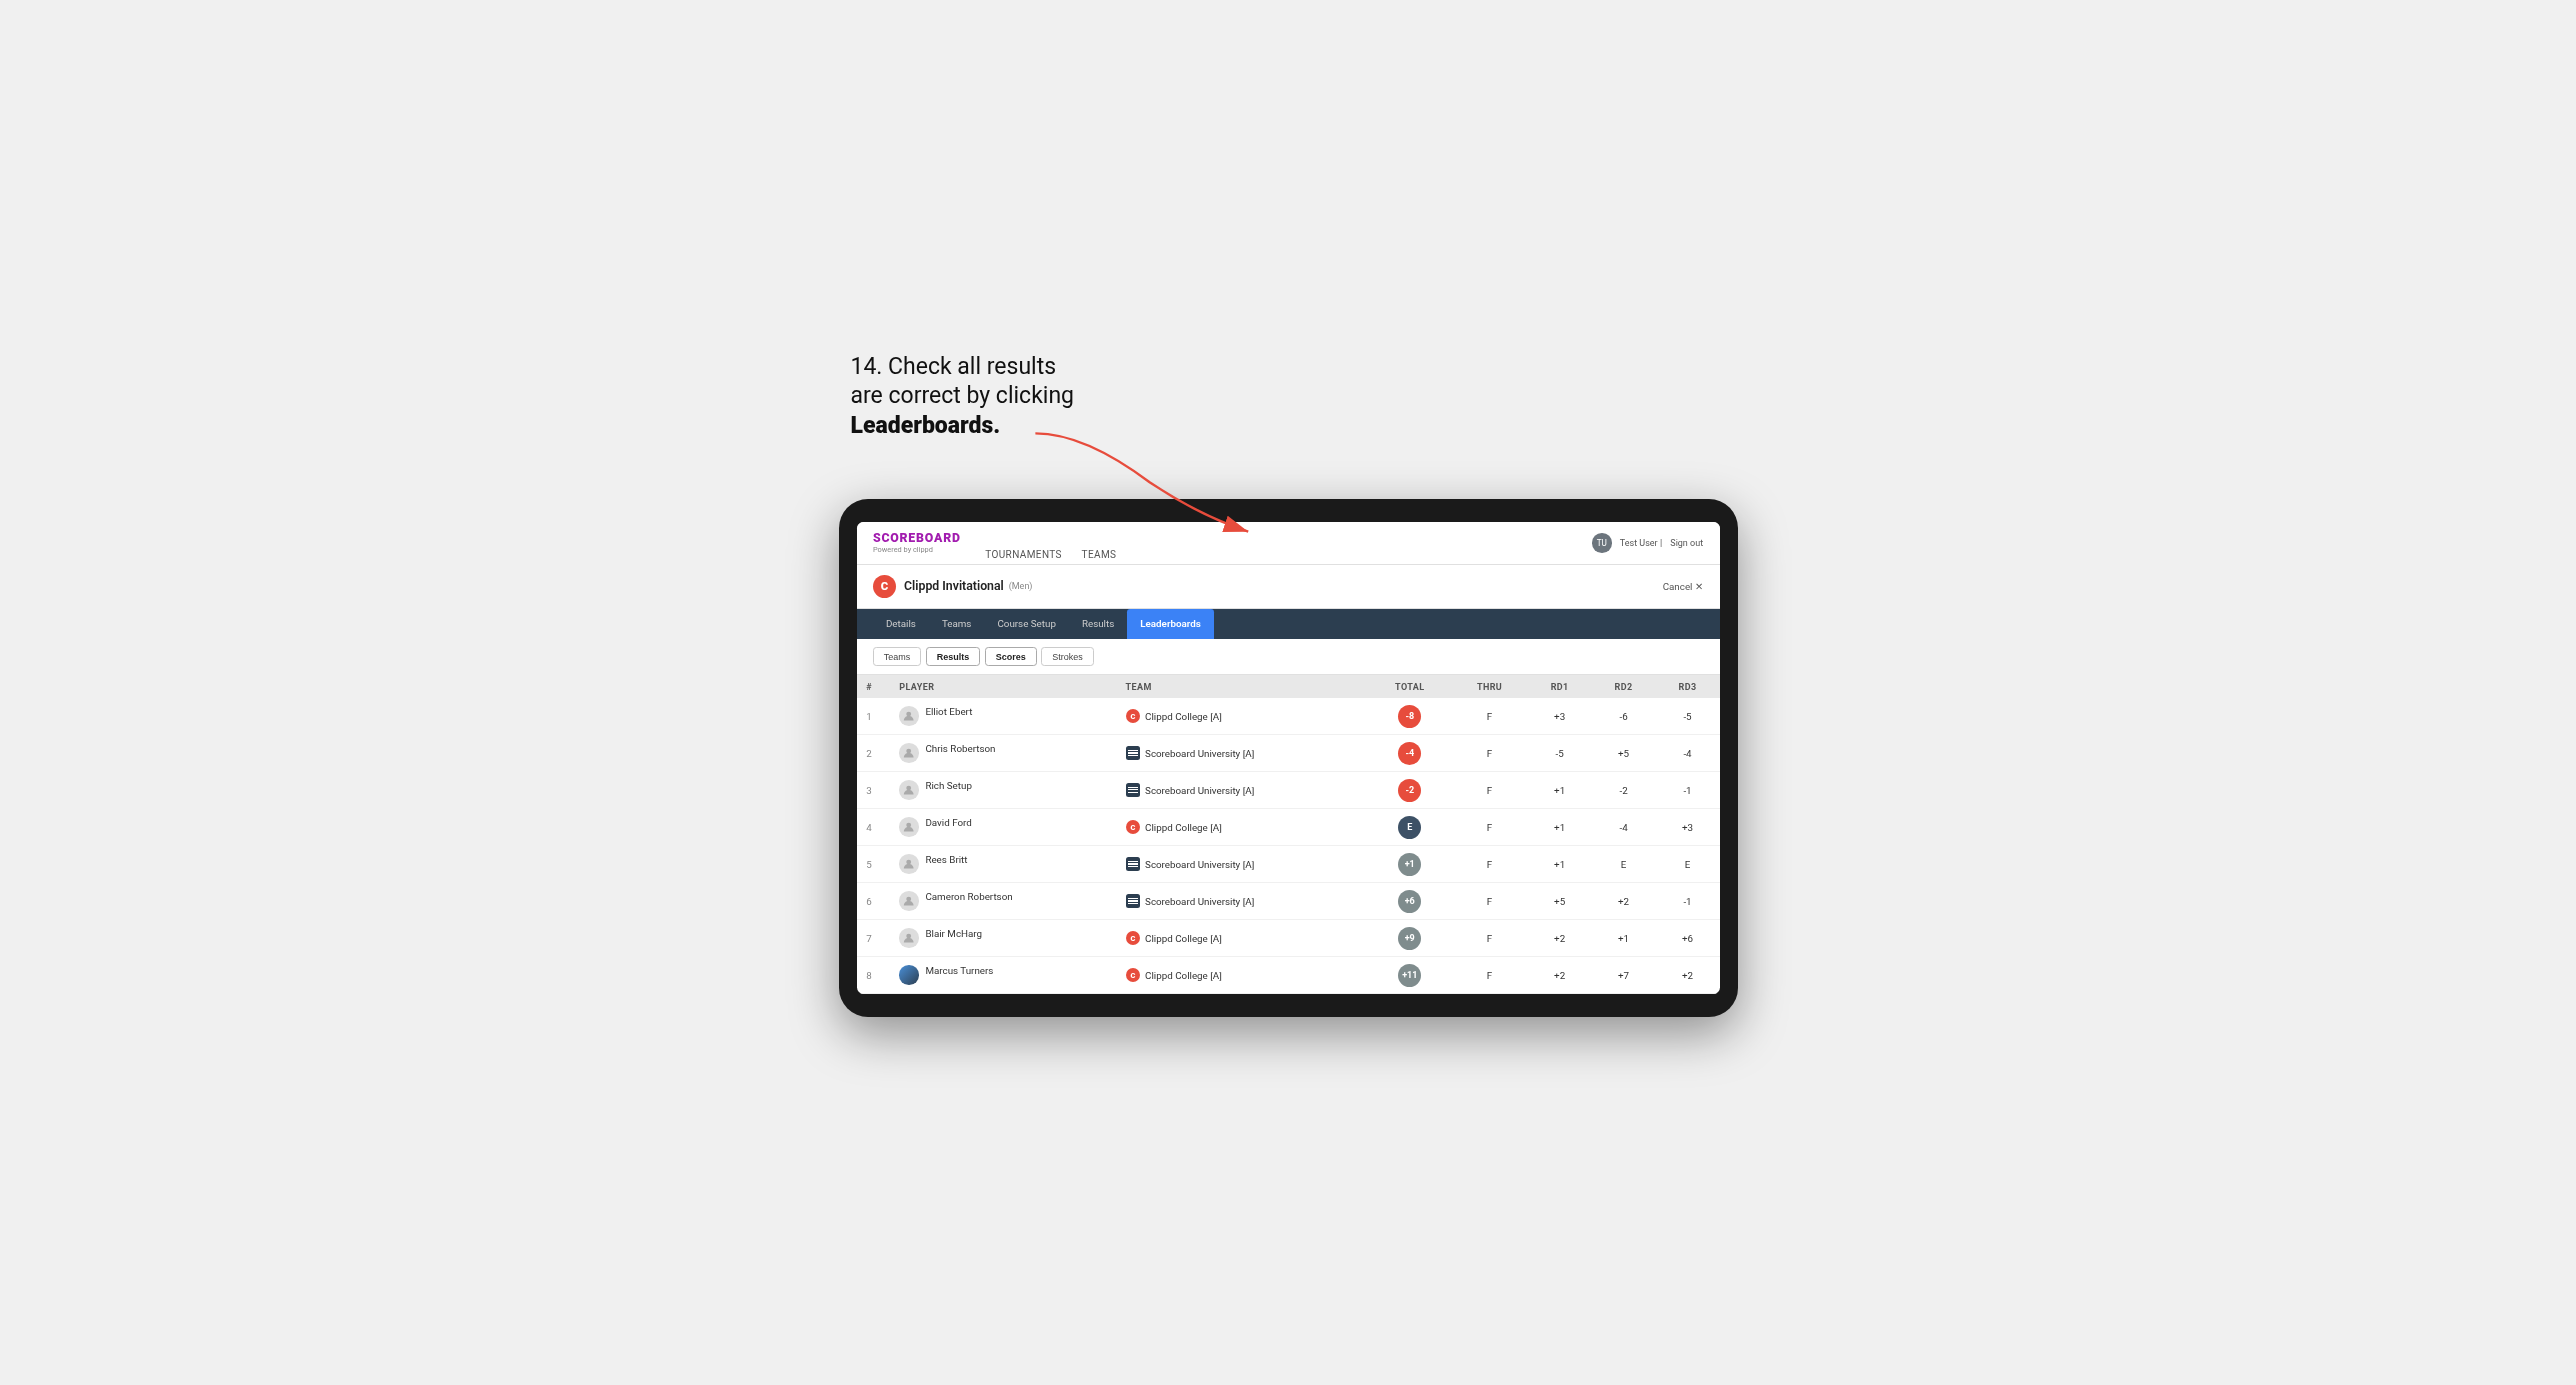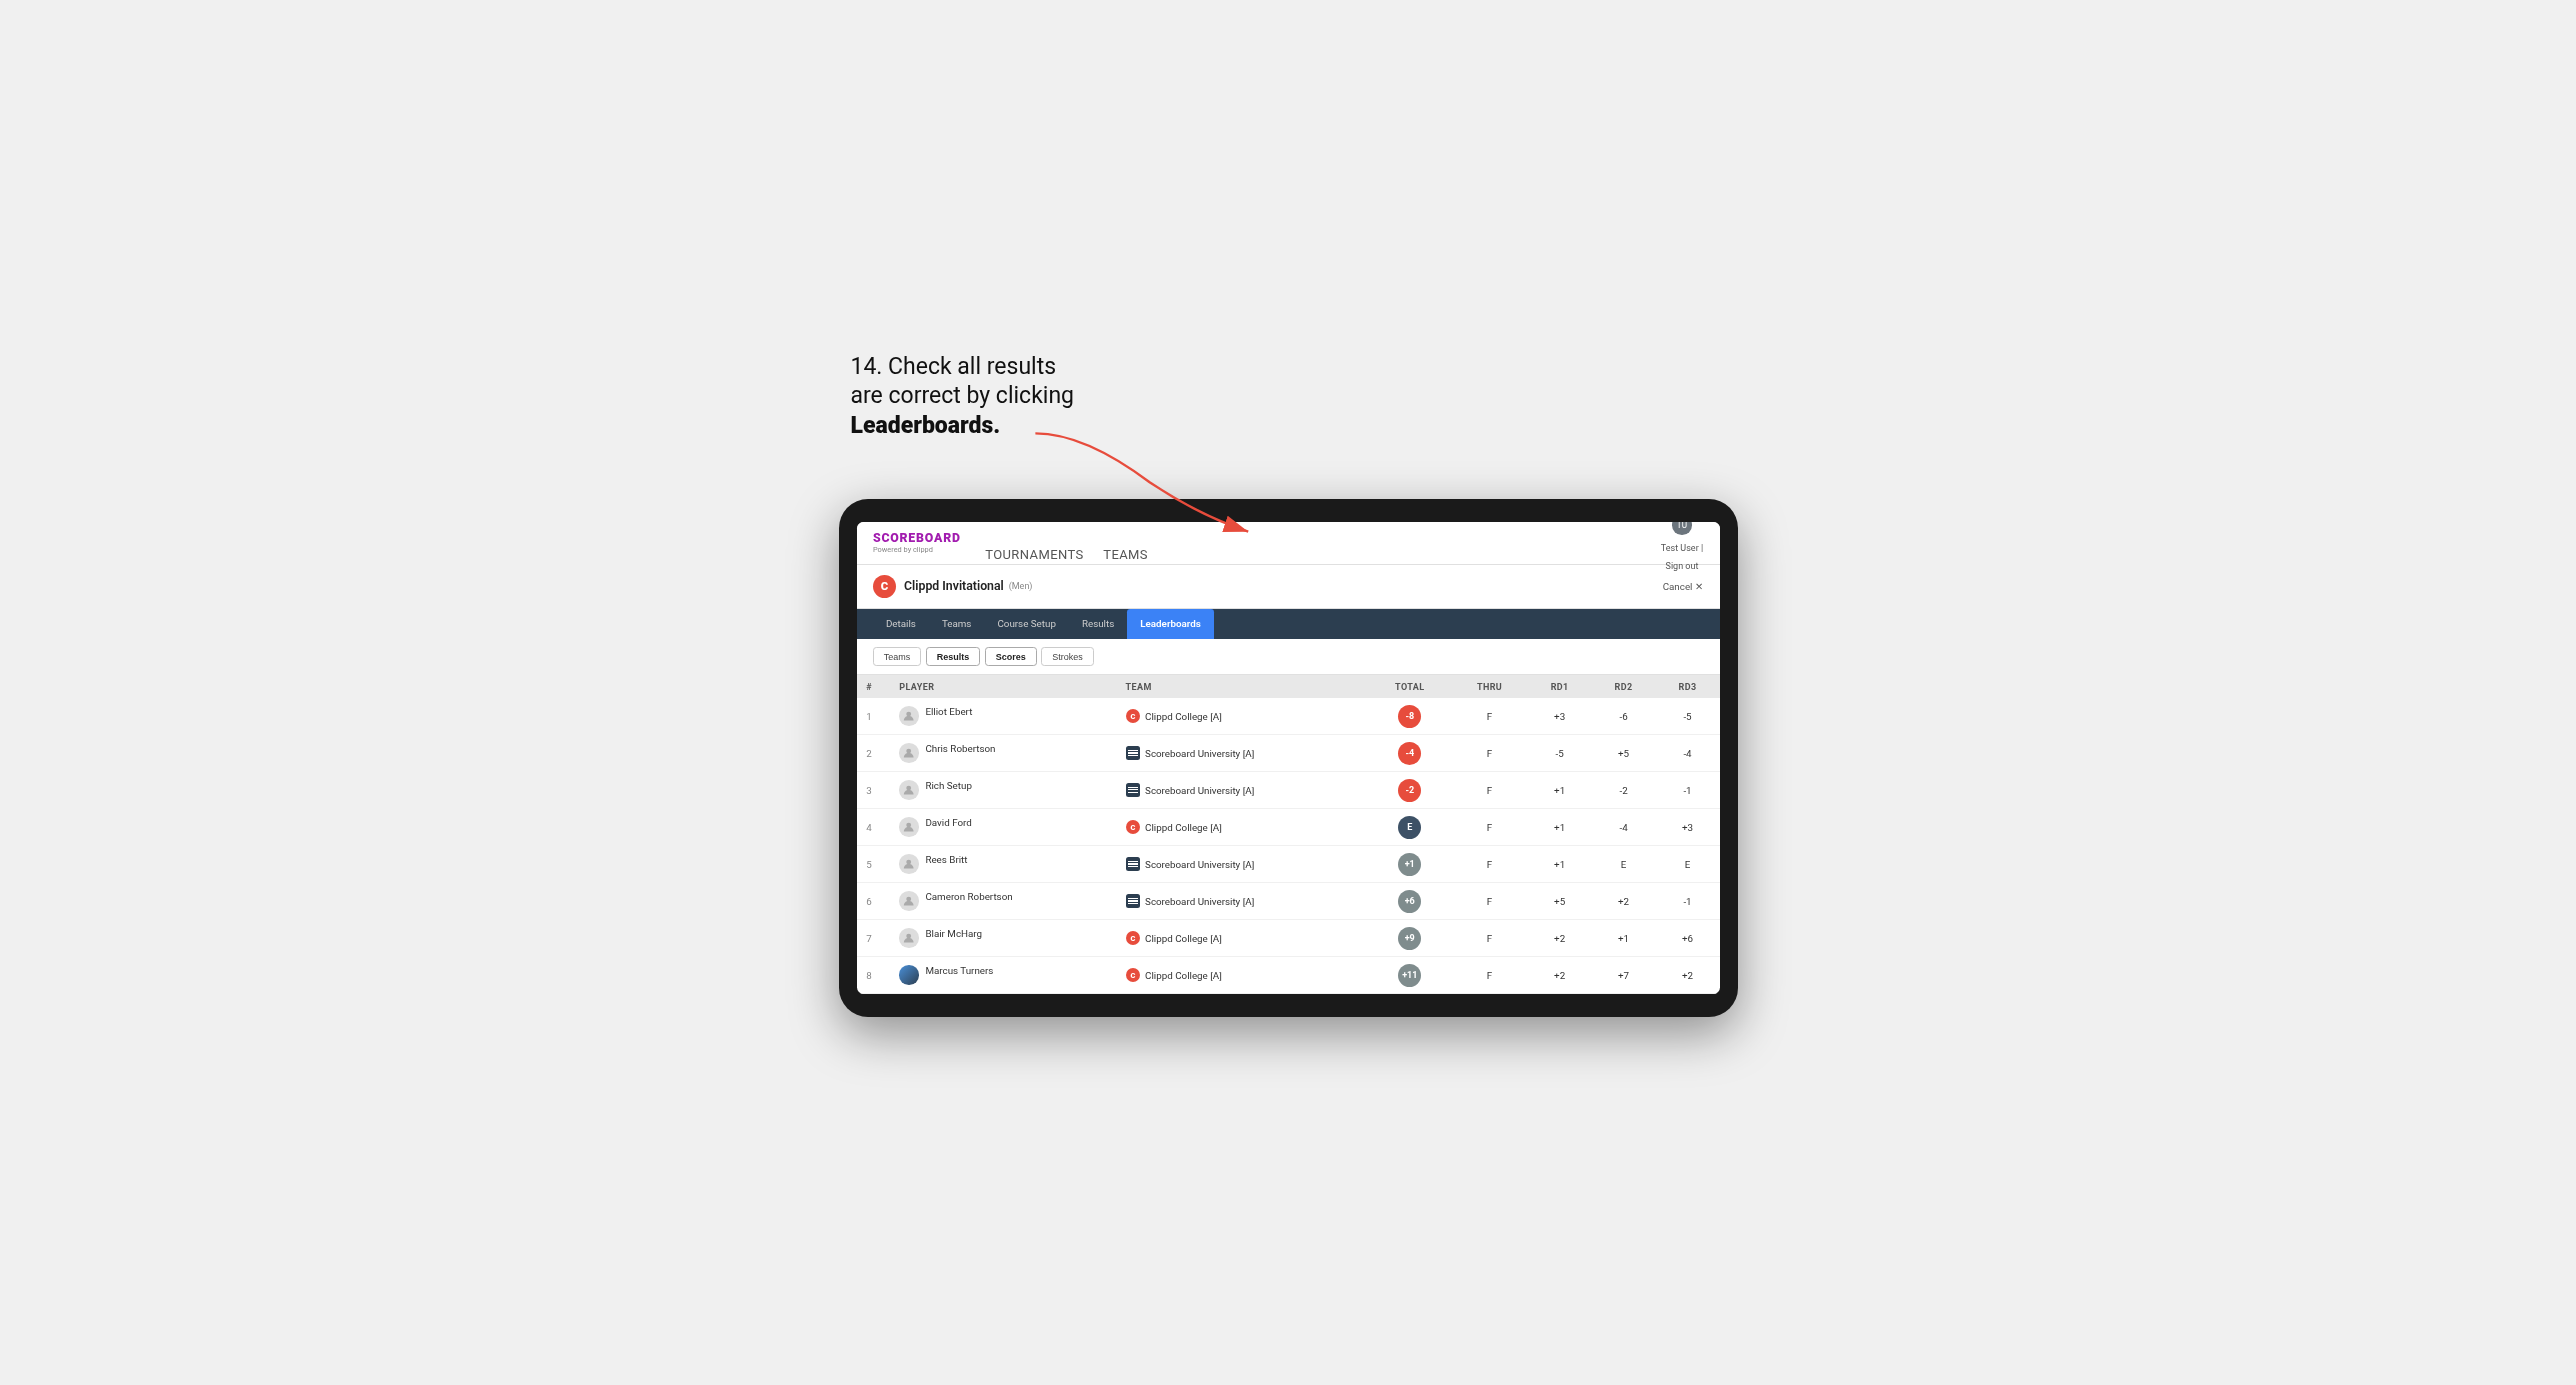--- a/index.html
+++ b/index.html
@@ -79,35 +79,34 @@
     .logo-sub {
       font-size: 7.4px;
       color: #888;
     }
     .nav-links {
       display: flex;
       gap: 19.6px;
       flex: 1;
     }
     .nav-link {
-      font-size: 13px;
+      font-size: 10px;
       color: #555;
       text-decoration: none;
       cursor: pointer;
       padding: 3.3px 0;
       letter-spacing: 0.4px;
       margin-top: 24px;
     }
     .nav-right {
       display: flex;
       align-items: center;
       gap: 8.2px;
       font-size: 9px;
       color: #555;
-      flex-direction: column;
     }
     .user-avatar-small {
       width: 19.6px;
       height: 19.6px;
       border-radius: 50%;
       background: #6c757d;
       display: flex;
       align-items: center;
       justify-content: center;
       color: #fff;

